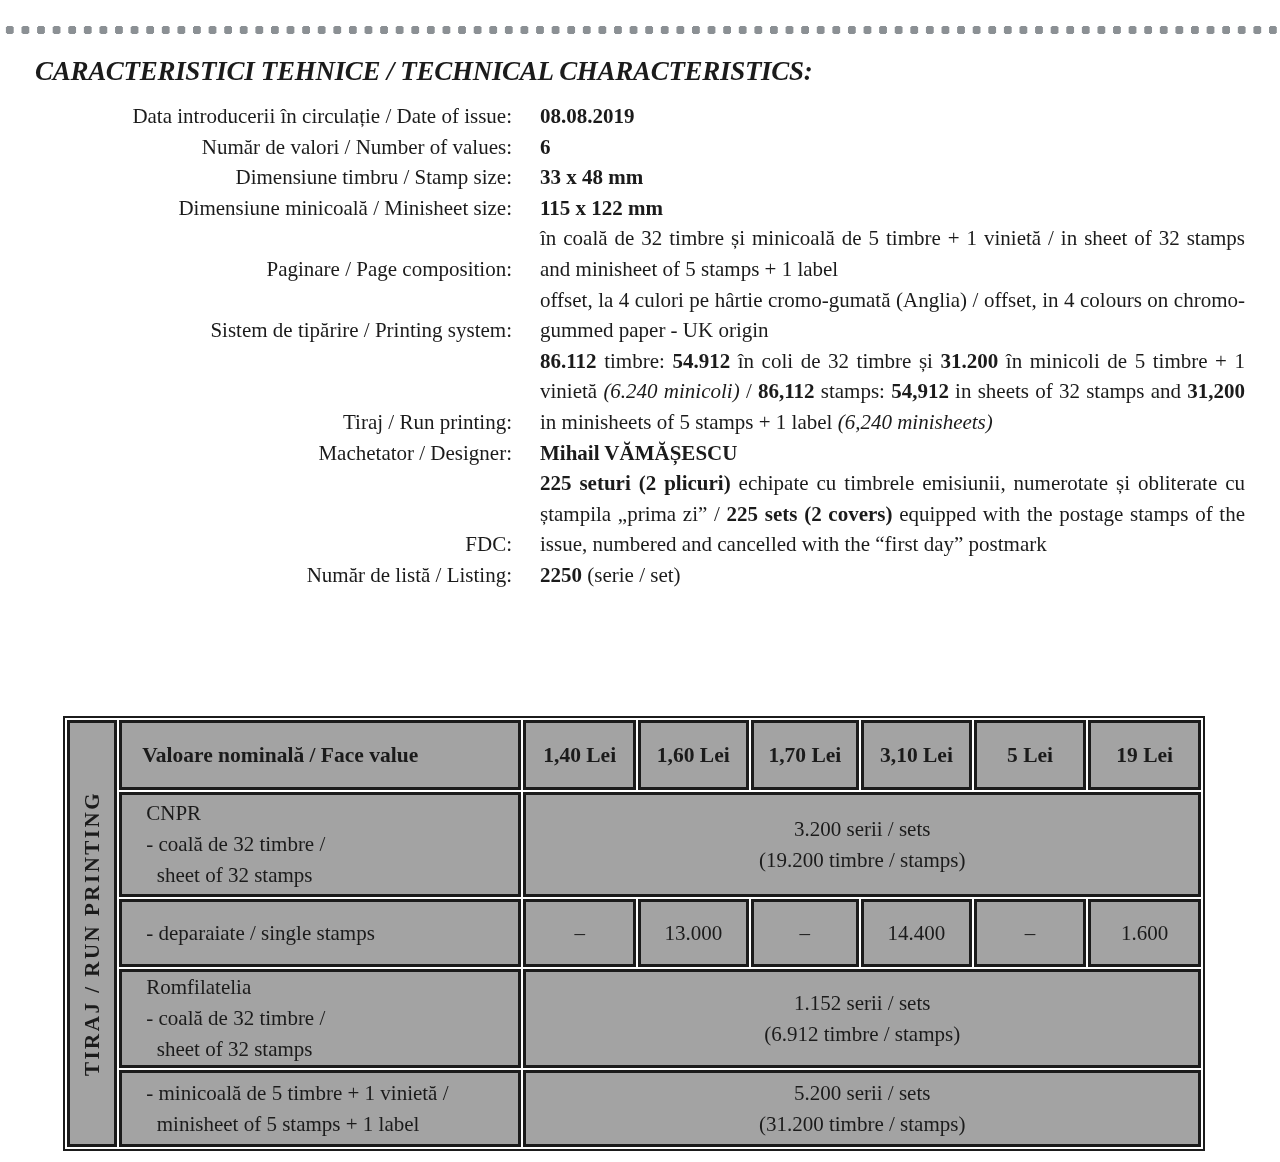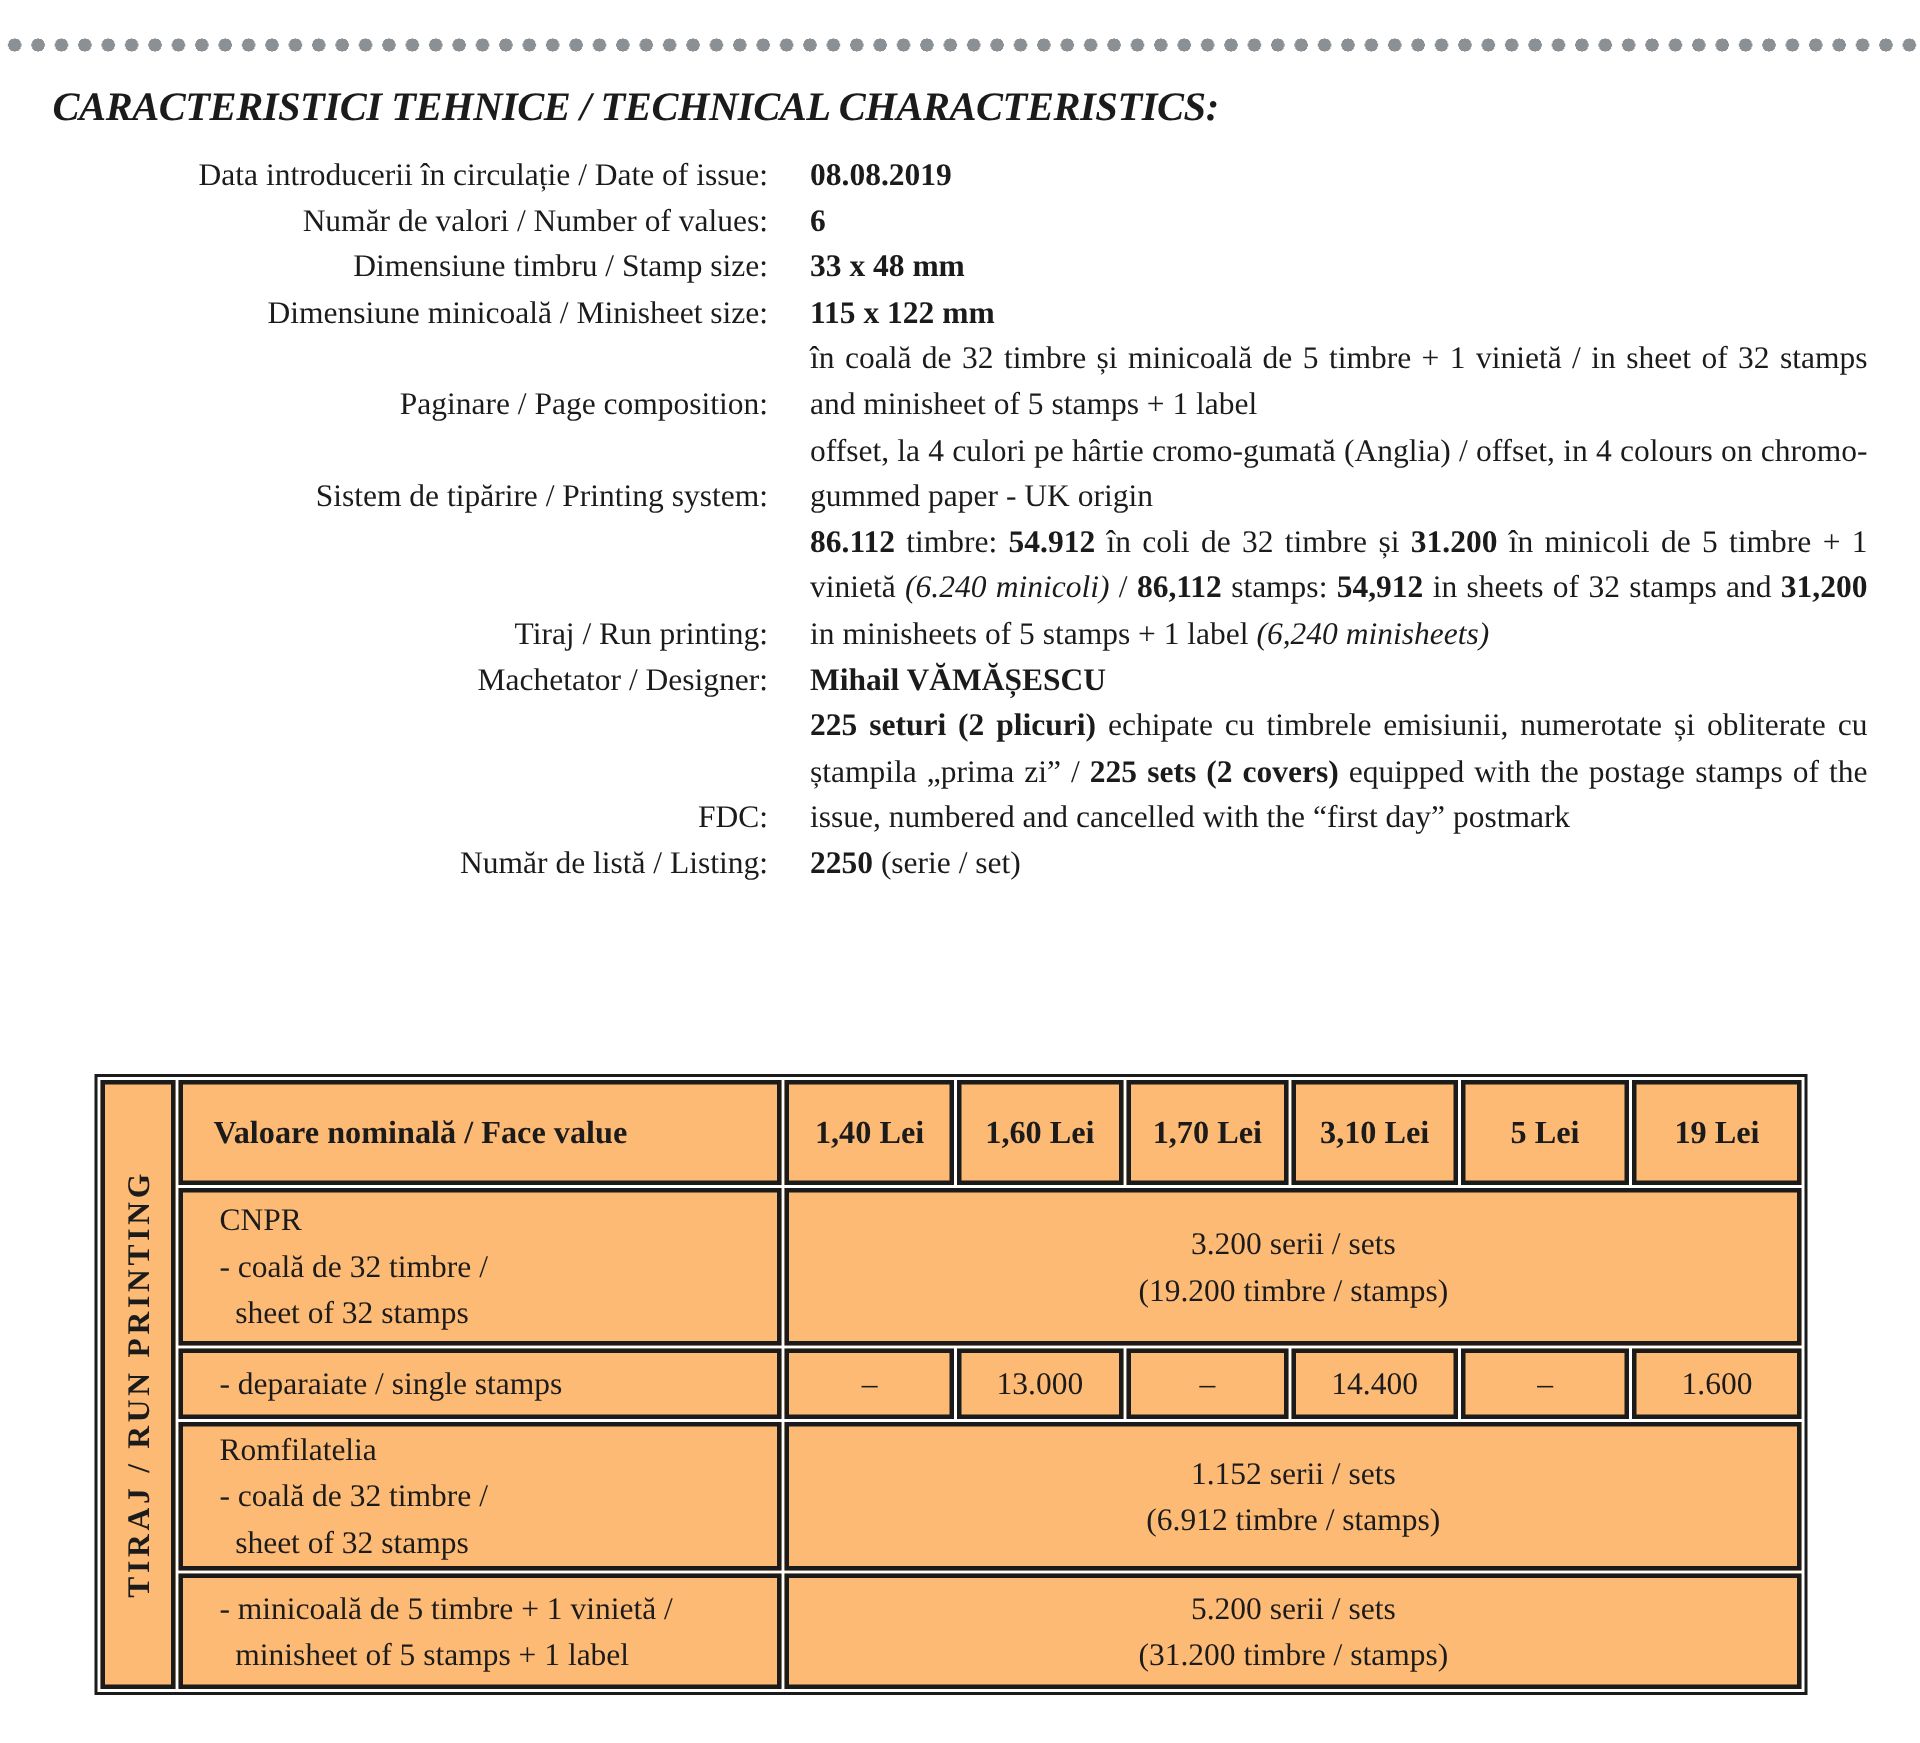--- a/index.html
+++ b/index.html
@@ -30,37 +30,37 @@
   
   .run-table{
     position:absolute;left:63px;top:716px;
     border-collapse:separate;border-spacing:2px;
     border:2px solid #1b1b1b;background:#ffffff;
     table-layout:fixed;width:1142px;
     font-size:21px;color:#1b1b1b;
   }
   .run-table td{
     border:3px solid #1b1b1b;box-sizing:border-box;
-    vertical-align:middle;background:#fdba74;padding:0;
+    vertical-align:middle;background:#a3a3a3;padding:0;
   }
   .run-table .side{text-align:center;}
   .vlabel{
     writing-mode:vertical-rl;transform:rotate(180deg);
     font-weight:bold;letter-spacing:2.5px;font-size:21px;
     margin:0 auto;white-space:nowrap;
   }
   .run-table .fv{font-weight:bold;padding-left:20px;font-size:21.5px;}
   .run-table .vh{font-weight:bold;text-align:center;font-size:21.5px;}
   .run-table .lbl{padding-left:24px;padding-right:6px;white-space:pre-line;line-height:31px;}
   .run-table .lbl .b{font-weight:normal;}
   .run-table .merged{text-align:center;white-space:pre-line;line-height:31px;}
   .run-table .num{text-align:center;}
   tr.h-row{height:70px;}
   tr.r1{height:105px;}
-  tr.r2{height:47px;margin-top:32px;}
+  tr.r2{height:68px;margin-top:32px;}
   tr.r3{height:83px;}
   tr.r4{height:77px;}
 </style>
 </head>
 <body>
 
 <div class="dots"></div>
 
 <h1 class="title">CARACTERISTICI TEHNICE / TECHNICAL CHARACTERISTICS:</h1>
 

